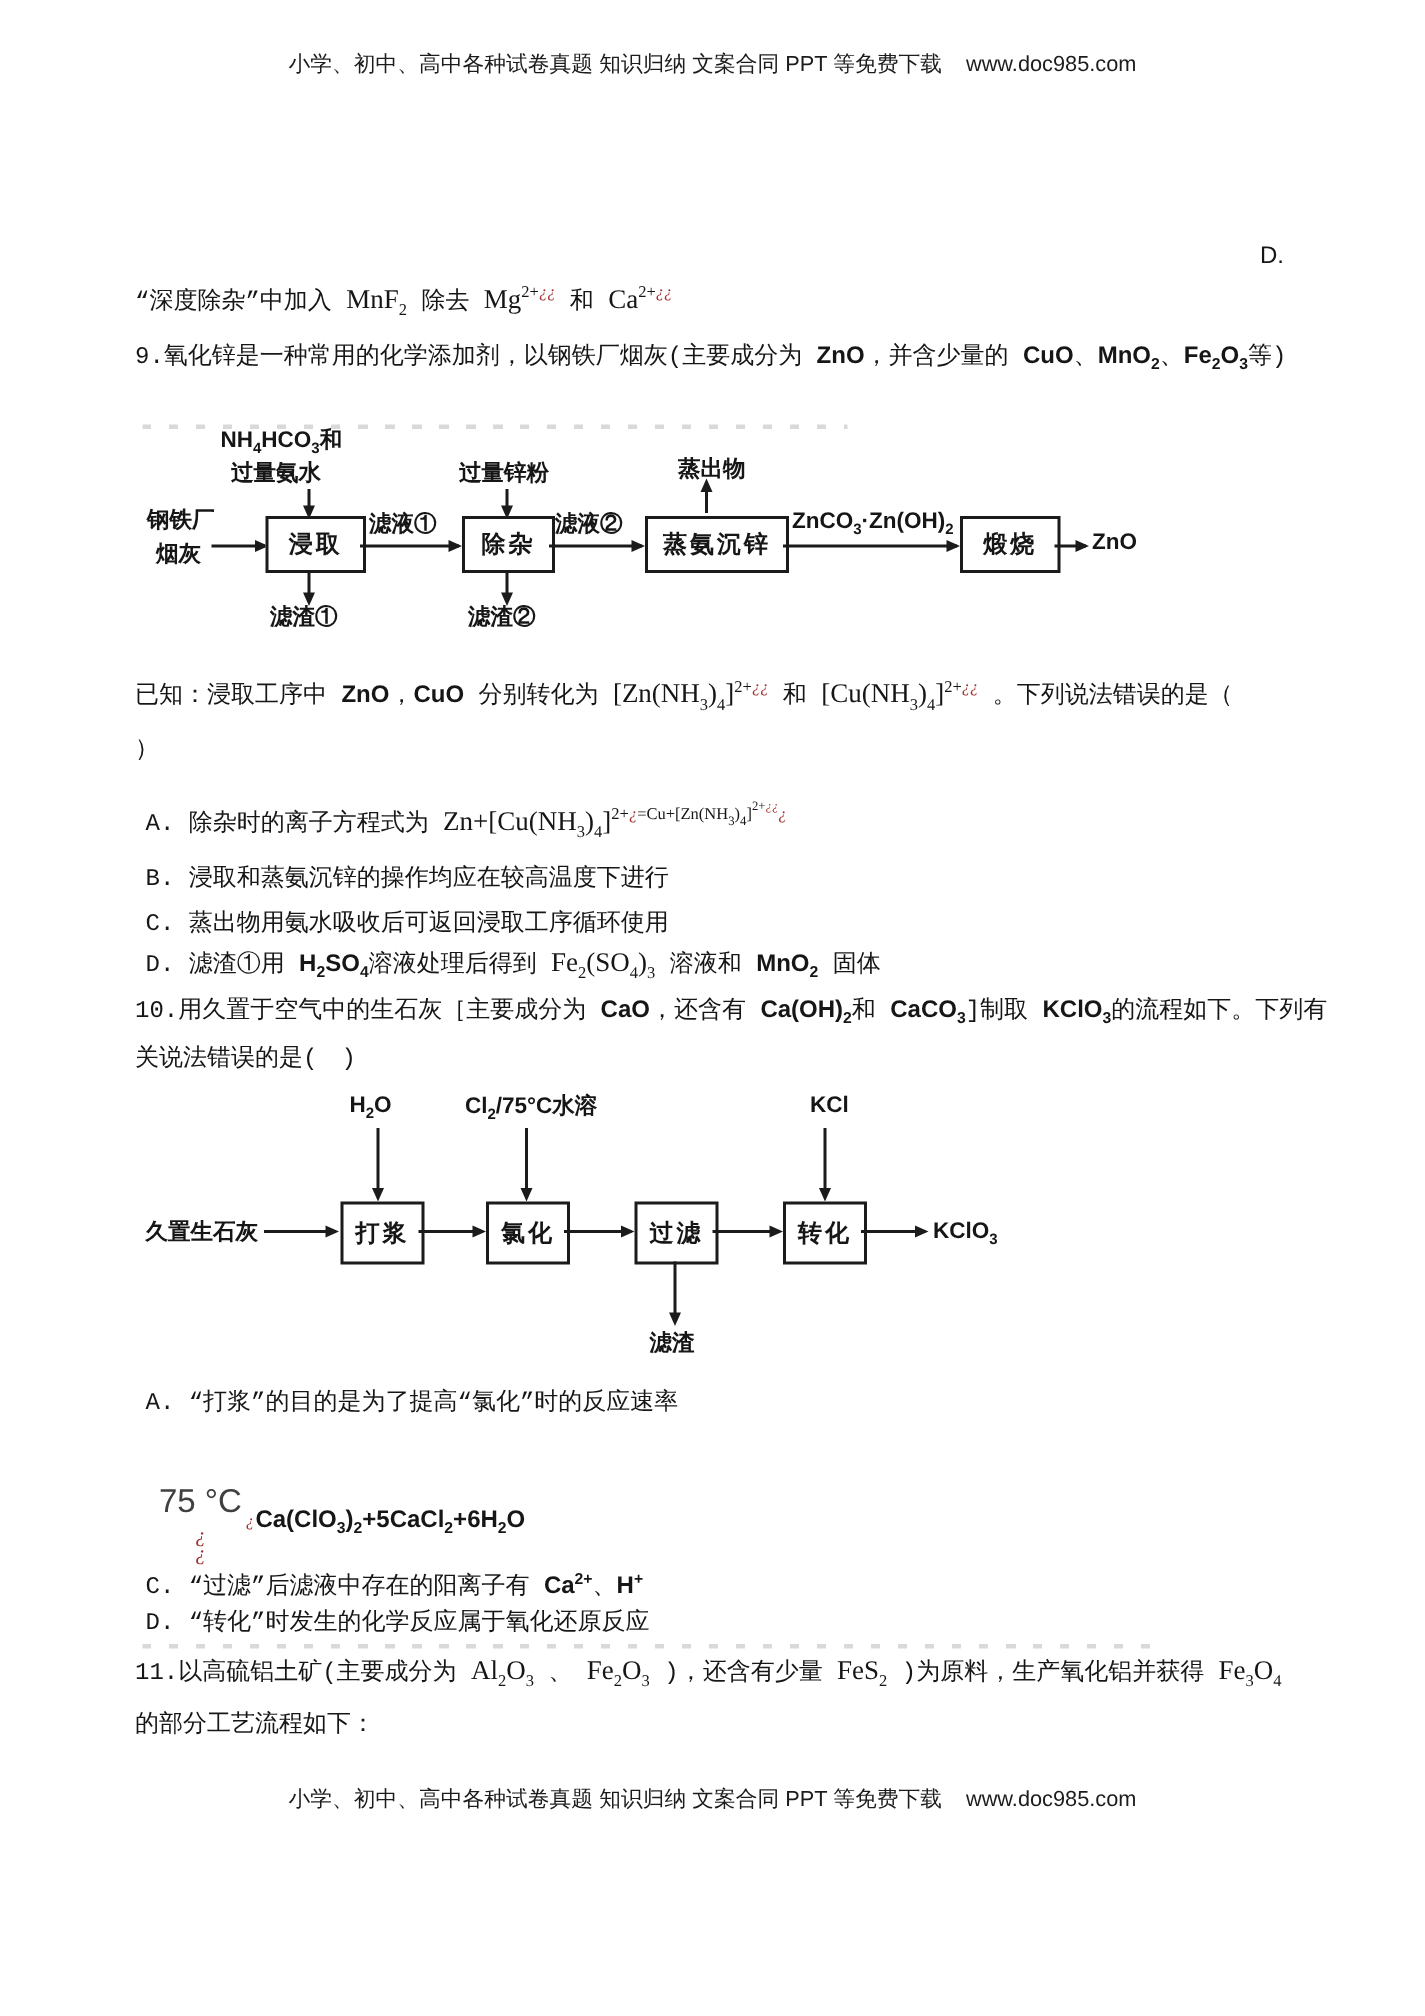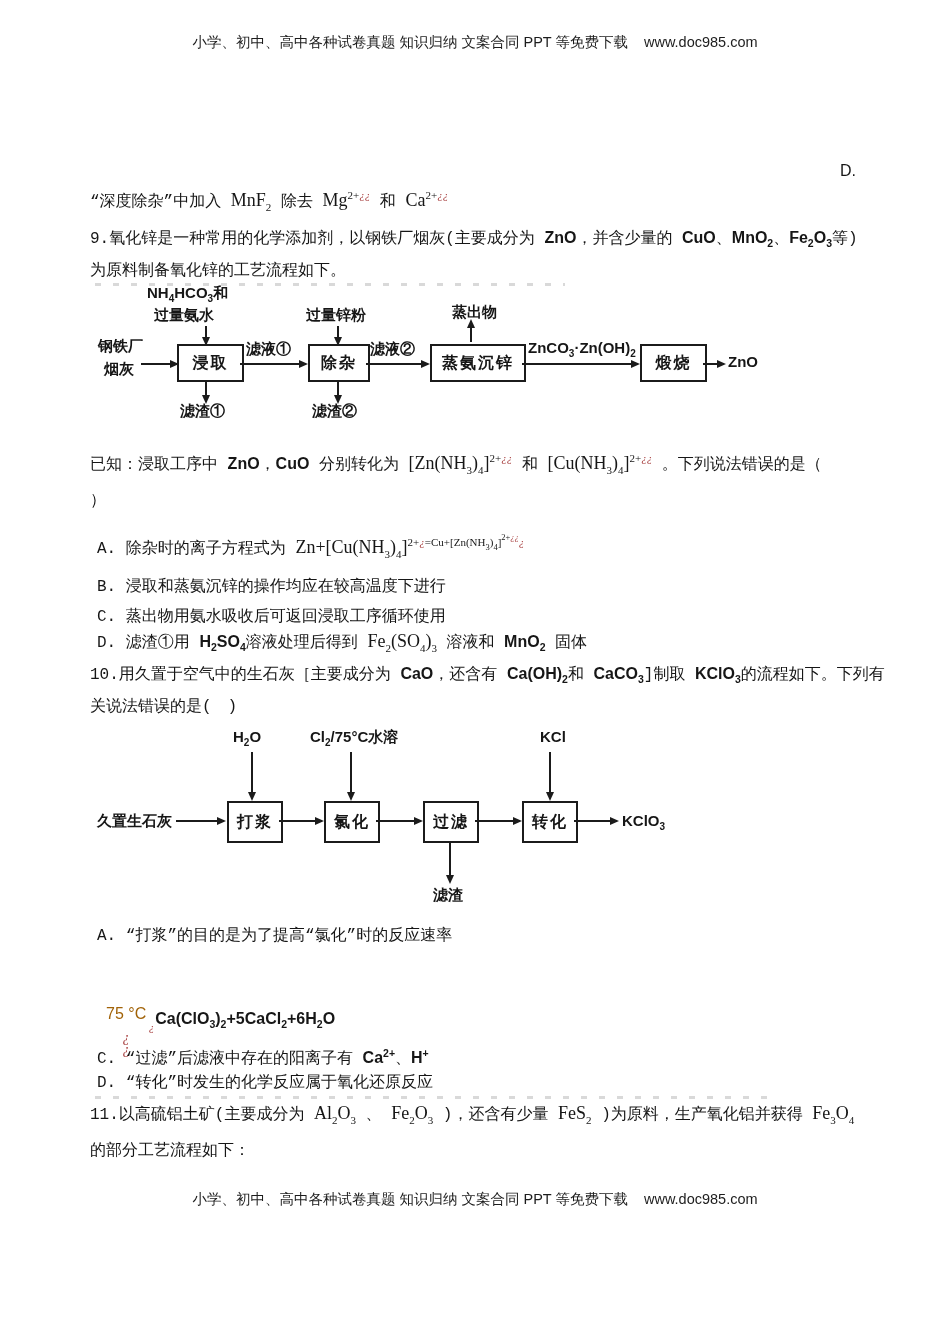--- a/index.html
+++ b/index.html
@@ -33,40 +33,39 @@
              border-left:9px solid #1b1b1b;border-top:4px solid transparent;border-bottom:4px solid transparent;}
   .avd{position:absolute;width:0;border-left:2px solid #1b1b1b;}
   .avd::after{content:"";position:absolute;left:-5px;bottom:-3px;width:0;height:0;
               border-top:9px solid #1b1b1b;border-left:4px solid transparent;border-right:4px solid transparent;}
   .avu{position:absolute;width:0;border-left:2px solid #1b1b1b;}
   .avu::before{content:"";position:absolute;left:-5px;top:-3px;width:0;height:0;
                border-bottom:9px solid #1b1b1b;border-left:4px solid transparent;border-right:4px solid transparent;}
   
   .rxn{display:inline-flex;flex-direction:column;align-items:center;vertical-align:middle;
        margin:0 9px;transform:translateY(4px);}
-  .rxn .temp{font-size:16px;color:#a16207;line-height:18px;margin-top:13px;}
+  .rxn .temp{font-size:22px;color:#404040;line-height:18px;}
   .rxn .qm{color:#a03030;font-family:"Liberation Serif",serif;font-style:italic;
            font-size:14px;line-height:12px;}
   .rxn .qm1{font-size:11px;align-self:flex-end;margin-right:-8px;line-height:9px;}
   .artifact{position:absolute;height:3px;background:repeating-linear-gradient(90deg,#d9d9d9 0 6px,transparent 6px 18px);}
 </style>
 </head>
 <body>
 
 <div class="page">
 
   <div class="hdr" style="top:33px;">
     <span>小学、初中、高中各种试卷真题 知识归纳 文案合同 PPT 等免费下载</span><span class="site">www.doc985.com</span>
   </div>
 
   <div class="line" style="left:840px;top:161px;">D.</div>
   <div class="line" style="left:90px;top:185px;"><span class="sg-t">“深度除杂”中加入 </span><span class="sg-cf">MnF</span><span class="sg-sub">2</span><span class="sg-t"> 除去 </span><span class="sg-cf">Mg</span><span class="sg-sup">2+</span><span class="sg-supr">¿¿</span><span class="sg-t"> 和 </span><span class="sg-cf">Ca</span><span class="sg-sup">2+</span><span class="sg-supr">¿¿</span></div>
 
   <div class="line" style="left:90px;top:228px;"><span class="sg-t">9.氧化锌是一种常用的化学添加剂，以钢铁厂烟灰(主要成分为 </span><span class="sg-cs">ZnO</span><span class="sg-t">，并含少量的 </span><span class="sg-cs">CuO</span><span class="sg-t">、</span><span class="sg-cs">MnO</span><span class="sg-cssub">2</span><span class="sg-t">、</span><span class="sg-cs">Fe</span><span class="sg-cssub">2</span><span class="sg-cs">O</span><span class="sg-cssub">3</span><span class="sg-t">等)</span></div>
-  <div class="line" style="left:90px;top:260px;"><span class="sg-t">为原料制备氧化锌的工艺流程如下。</span></div>
 
   <div class="artifact" style="left:95px;top:283px;width:470px;"></div>
   <div>
     <div class="dlabel" style="left:98px;top:337px;">钢铁厂</div>
     <div class="dlabel" style="left:104px;top:360px;">烟灰</div>
     <div class="ah" style="left:141px;top:363px;width:36px;"></div>
 
     <div class="dlabel" style="left:147px;top:284px;"><span class="sg-db">NH</span><span class="sg-dbsub">4</span><span class="sg-db">HCO</span><span class="sg-dbsub">3</span><span class="sg-db">和</span></div>
     <div class="dlabel" style="left:154px;top:306px;">过量氨水</div>
     <div class="avd" style="left:205px;top:326px;height:17px;"></div>

